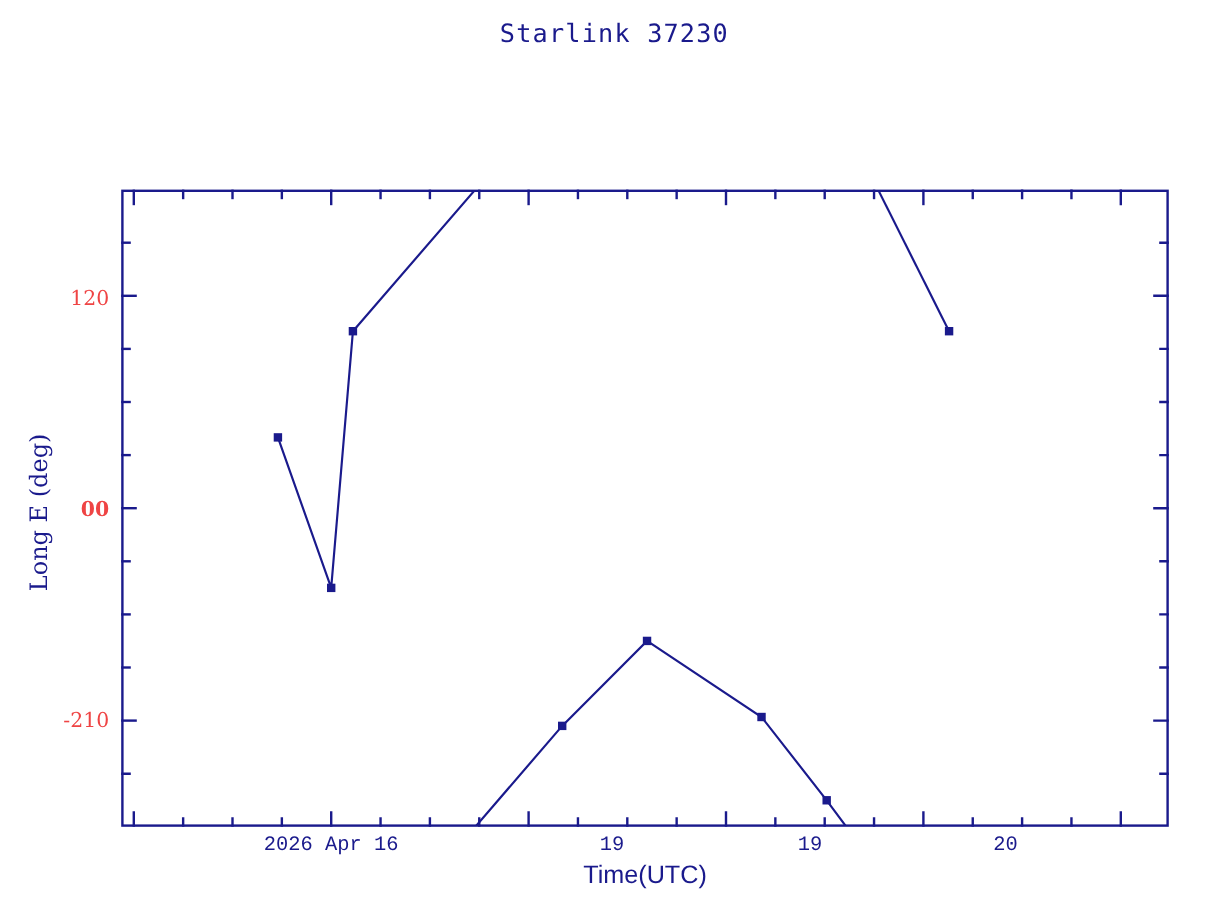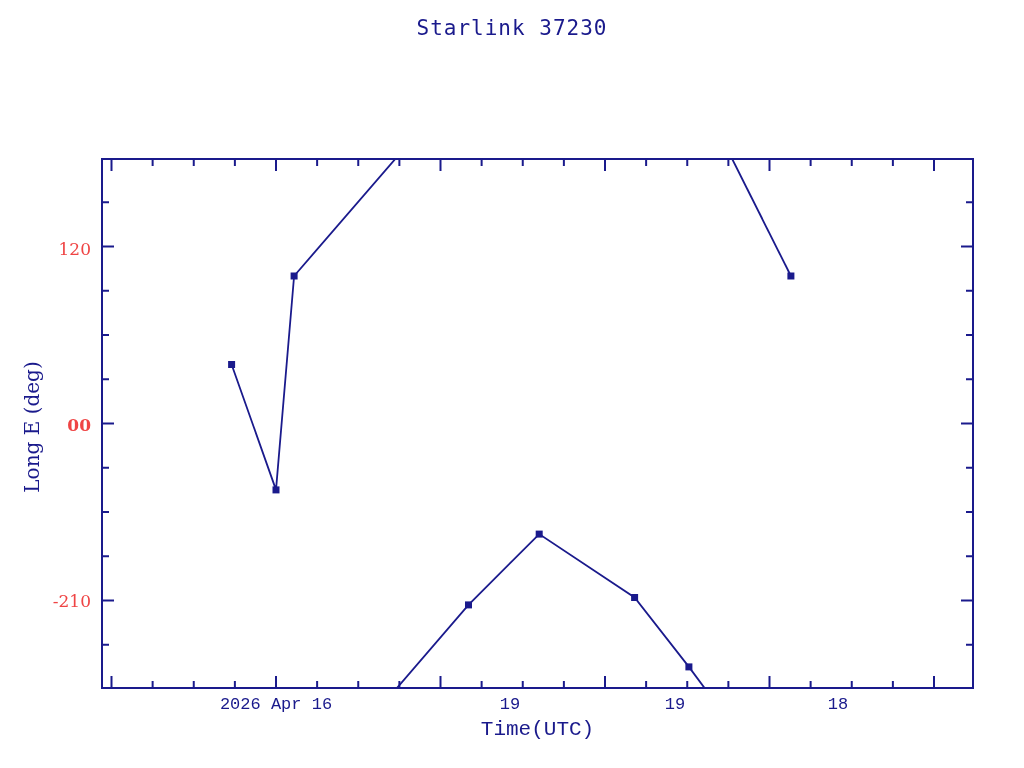--- a/index.html
+++ b/index.html
@@ -15,21 +15,21 @@
   }
   .svg-layer{position:absolute;left:0;top:0;width:1024px;height:768px;pointer-events:none;}
   .ylabel{
     position:absolute;color:#1a1a8c;font-size:20px;font-family:"DejaVu Serif",serif;
     transform-origin:center center;
     left:-78px;top:415px;width:220px;text-align:center;
     transform:rotate(-90deg);
   }
   .xlabel{
     position:absolute;left:101px;top:718px;width:873px;text-align:center;
-    color:#1a1a8c;font-size:21px;font-family:Liberation Mono, monospace;
+    color:#1a1a8c;font-size:21px;font-family:Liberation Sans, sans-serif;
   }
   .ytick-label{
     position:absolute;color:#ef4444;font-size:17px;font-family:"DejaVu Serif",serif;
     text-align:right;width:70px;right:933px;
   }
   .xtick-label{
     position:absolute;color:#1a1a8c;font-size:17px;font-family:Liberation Mono, monospace;
     text-align:center;transform:translateX(-50%);white-space:nowrap;
   }
 </style>
@@ -45,21 +45,21 @@
   <div class="ylabel">Long E (deg)</div>
   <div class="xlabel">Time(UTC)</div>
 
   <div class="ytick-label" style="top:239px;">120</div>
   <div class="ytick-label" style="top:415px;font-weight:bold;">00</div>
   <div class="ytick-label" style="top:591px;">-210</div>
 
   <div class="xtick-label" style="left:276px;top:695px;">2026 Apr 16</div>
   <div class="xtick-label" style="left:510px;top:695px;">19</div>
   <div class="xtick-label" style="left:675px;top:695px;">19</div>
-  <div class="xtick-label" style="left:838px;top:695px;">18</div>
+  <div class="xtick-label" style="left:838px;top:695px;">20</div>
 
   <svg class="svg-layer">
     <g id="ticks-layer">
         <line x1="101" y1="644.75" x2="109" y2="644.75" stroke="#1a1a8c" stroke-width="2"></line>
         <line x1="974" y1="644.75" x2="966" y2="644.75" stroke="#1a1a8c" stroke-width="2"></line>
         <line x1="101" y1="600.5" x2="114" y2="600.5" stroke="#1a1a8c" stroke-width="2"></line>
         <line x1="974" y1="600.5" x2="961" y2="600.5" stroke="#1a1a8c" stroke-width="2"></line>
         <line x1="101" y1="556.25" x2="109" y2="556.25" stroke="#1a1a8c" stroke-width="2"></line>
         <line x1="974" y1="556.25" x2="966" y2="556.25" stroke="#1a1a8c" stroke-width="2"></line>
         <line x1="101" y1="512" x2="109" y2="512" stroke="#1a1a8c" stroke-width="2"></line>

